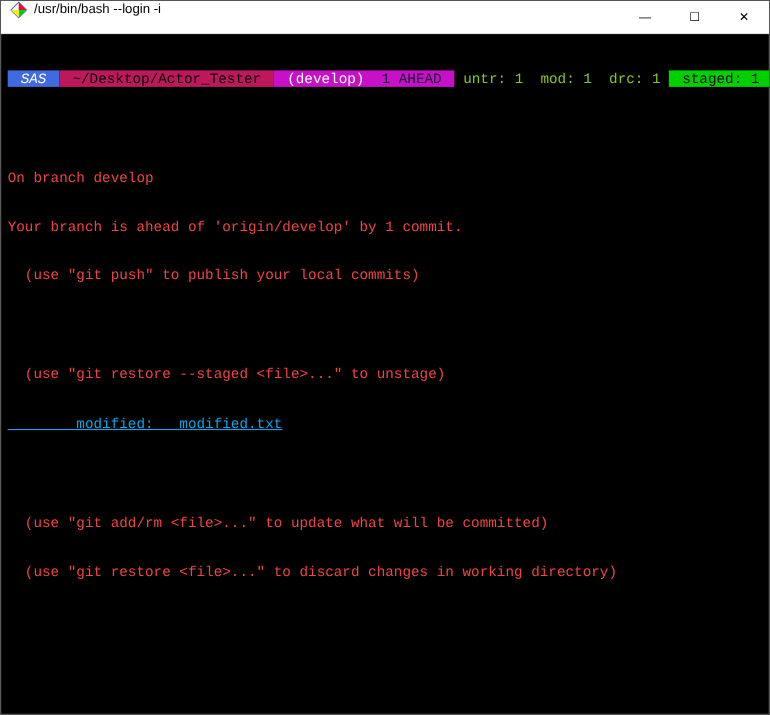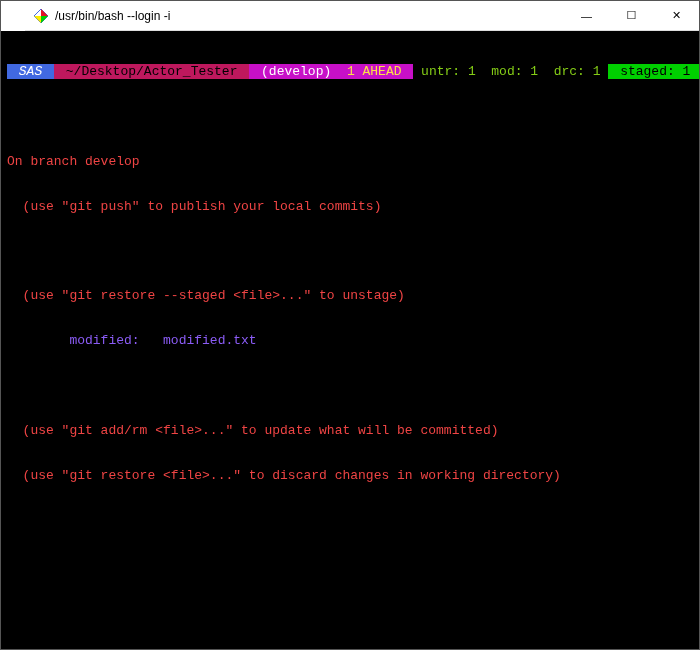--- a/index.html
+++ b/index.html
@@ -16,24 +16,22 @@
       height: 650px;
       border: 1px solid #555;
       background: #fff;
       display: flex;
       flex-direction: column;
     }
     .titlebar {
       height: 30px;
       background: #fff;
       display: flex;
-      align-items: center;
       padding: 0 0 0 8px;
       border-bottom: 1px solid #ddd;
-      margin-left: 24px;
     }
     .titlebar-icon {
       width: 16px;
       height: 16px;
       margin-right: 6px;
       display: flex;
       align-items: center;
       justify-content: center;
     }
     .titlebar-title {
@@ -62,26 +60,26 @@
       padding: 4px 6px;
       overflow: hidden;
       line-height: 1.15;
       font-size: 13px;
       white-space: pre;
     }
     .line { min-height: 15px; }
     .seg-sas { background: #4169e1; color: #fff; padding: 0 4px; font-style: italic; }
     .seg-path { background: #be185d; color: #000; padding: 0 4px; }
     .seg-branch { background: #c710c7; color: #fff; padding: 0 4px; }
-    .seg-ahead { color: #fde047; margin-top: 18px; }
+    .seg-ahead { color: #0f172a; margin-top: 18px; }
     .seg-status { color: #84cc16; }
     .seg-staged { background: #00d000; color: #000; padding: 0 4px; }
     .txt-white { color: #dcdcdc; }
     .txt-gray { color: #ef4444; }
-    .txt-green { color: #8b5cf6; }
+    .txt-green { color: #0ea5e9; text-decoration: underline; }
     .txt-prompt { color: #dcdcdc; }
   </style>
 </head>
 <body>
 
 <div class="window">
   <div class="titlebar">
     <div class="titlebar-icon">
       <svg width="16" height="16" viewBox="0 0 16 16">
         <polygon points="8,1 15,8 8,15 1,8" fill="none" stroke="#4169e1" stroke-width="1"></polygon>
@@ -95,20 +93,21 @@
       <div class="titlebar-btn">—</div>
       <div class="titlebar-btn">☐</div>
       <div class="titlebar-btn close">✕</div>
     </div>
   </div>
 
   <div class="terminal">
     <div class="line"><span class="seg-sas"> SAS </span><span class="seg-path"> ~/Desktop/Actor_Tester </span><span class="seg-branch"><span> (develop) </span><span class="seg-ahead"> 1 AHEAD </span></span><span class="seg-status"> untr: 1  mod: 1  drc: 1 </span><span class="seg-staged"> staged: 1 </span></div>
     <div class="line"></div>
     <div class="line txt-gray">On branch develop</div>
+    <div class="line txt-gray">Your branch is ahead of 'origin/develop' by 1 commit.</div>
     <div class="line txt-gray">  (use "git push" to publish your local commits)</div>
     <div class="line"></div>
     <div class="line txt-gray">  (use "git restore --staged &lt;file&gt;..." to unstage)</div>
     <div class="line"><span class="txt-green">        modified:   </span><span class="txt-green">modified.txt</span></div>
     <div class="line"></div>
     <div class="line txt-gray">  (use "git add/rm &lt;file&gt;..." to update what will be committed)</div>
     <div class="line txt-gray">  (use "git restore &lt;file&gt;..." to discard changes in working directory)</div>
     
     
     

